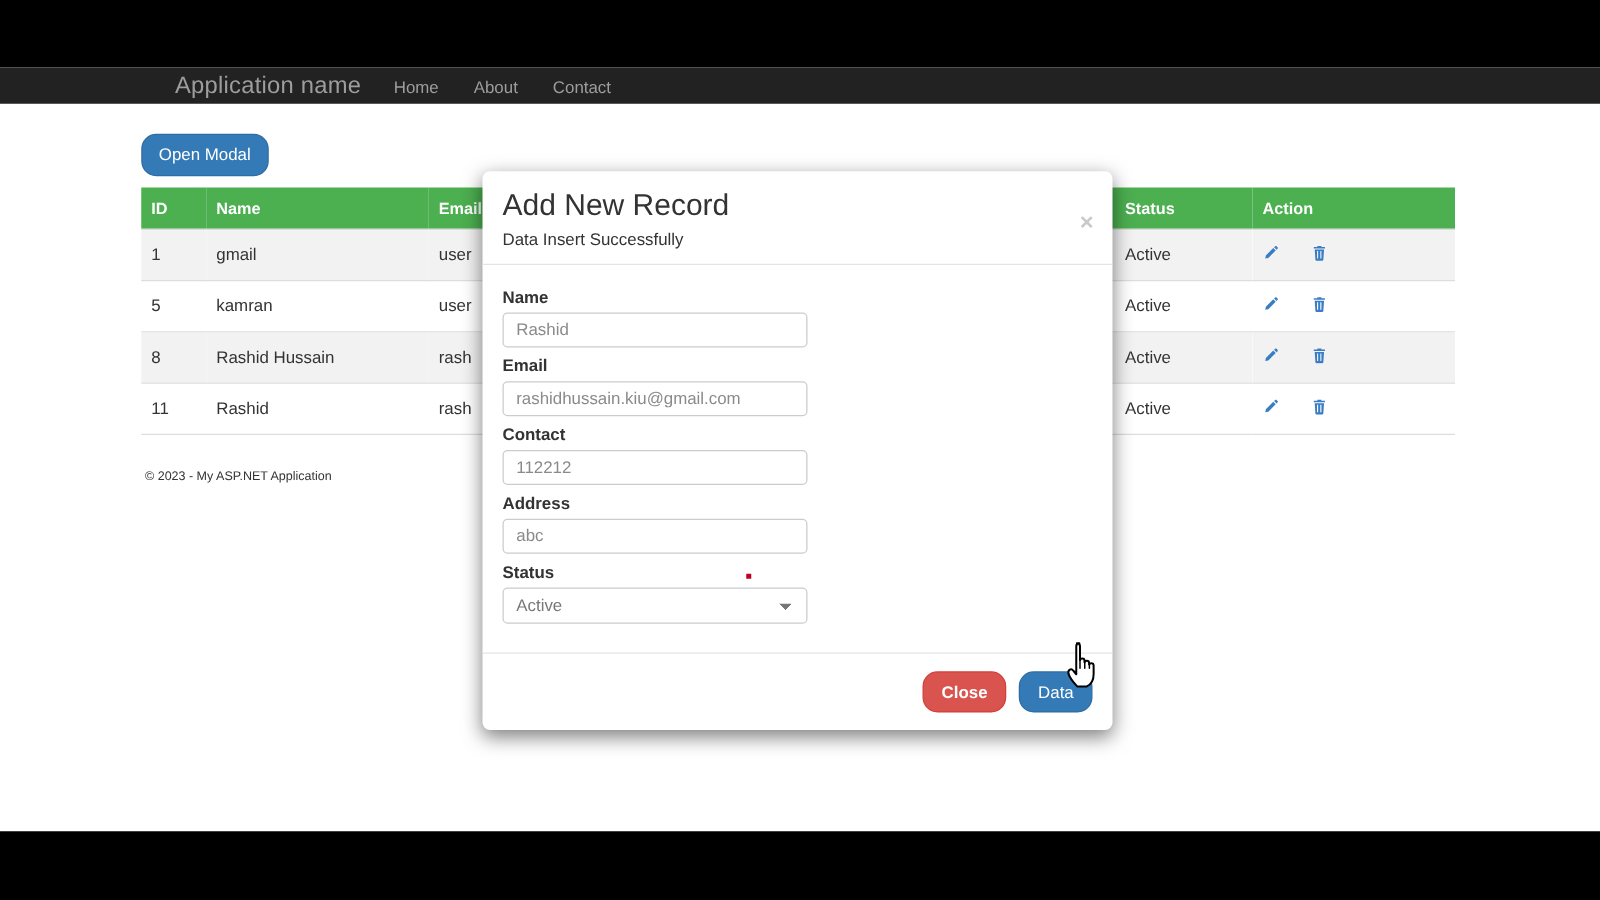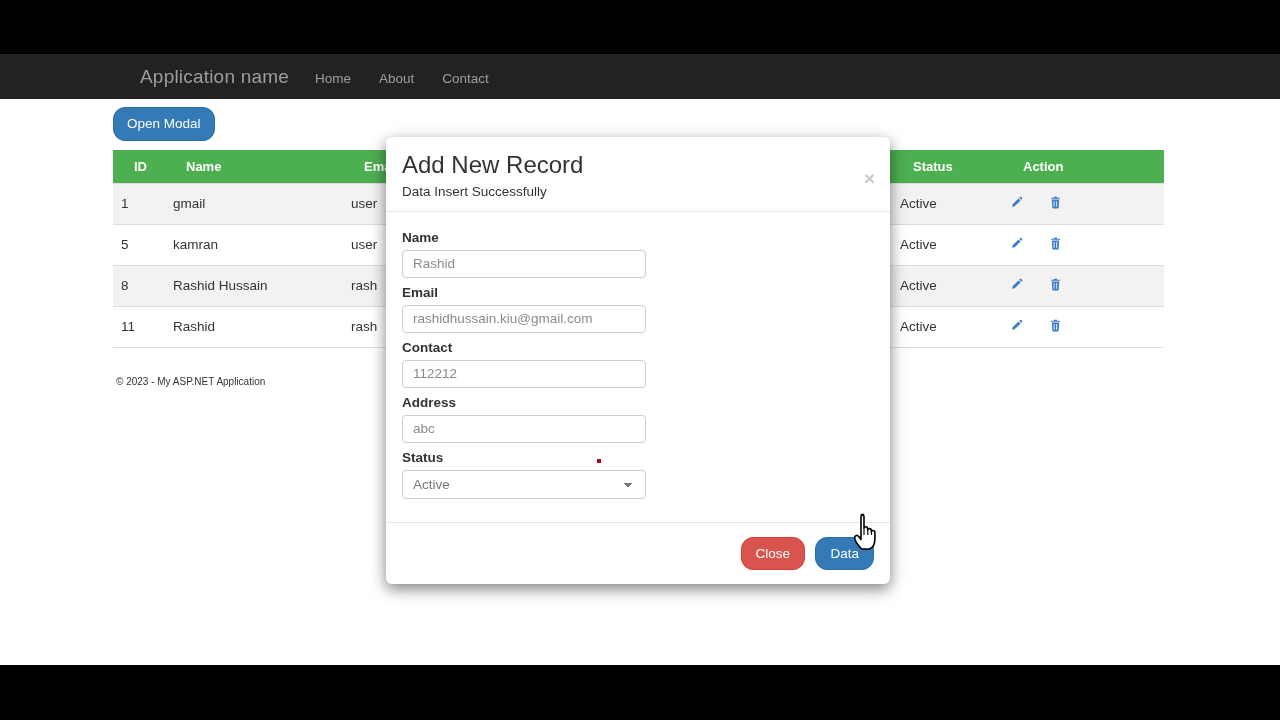--- a/index.html
+++ b/index.html
@@ -13,21 +13,21 @@
 
   
   .bar-top { position: absolute; left: 0; top: 0; width: 1280px; height: 54px; background: #000; }
   .bar-bottom { position: absolute; left: 0; top: 665px; width: 1280px; height: 55px; background: #000; }
 
   
   .page { position: absolute; left: 0; top: 54px; width: 1280px; height: 611px; background: #fff; }
 
   
   .navbar {
-    position: absolute; left: 0; top: 0; width: 1280px; height: 45px;
+    position: absolute; left: 0; top: 0; width: 1280px; height: 29px;
     background: #222; display: flex; align-items: center;
   }
   .navbar-inner { margin-left: 140px; display: flex; align-items: baseline; }
   .brand {
     color: #9d9d9d; font-size: 19px; font-weight: 400; letter-spacing: .2px;
     margin-right: 26px;
   }
   .nav-link {
     color: #9d9d9d; font-size: 13.5px; margin-right: 28px; text-decoration: none;
   }
@@ -35,32 +35,32 @@
 
   
   .container { position: absolute; left: 113px; top: 45px; width: 1051px; }
 
   .btn {
     display: inline-block; border: 1px solid transparent; border-radius: 12px;
     font-size: 13.5px; line-height: 1; padding: 9px 13px; cursor: pointer;
     font-family: "Liberation Sans", sans-serif;
   }
   .btn-primary { background: #337ab7; border-color: #2e6da4; color: #fff; }
-  .btn-danger { background: #d9534f; border-color: #d43f3a; color: #fff; }
+  .btn-danger { background: #d9534f; border-color: #d43f3a; color: #fff; font-weight: bold; }
 
   .open-modal-wrap { padding-top: 8px; }
 
   
   table.grid {
     width: 1051px; border-collapse: collapse; margin-top: 9px;
     table-layout: fixed;
   }
   table.grid th {
     background: #4caf50; color: #fff; font-size: 13px; font-weight: bold;
-    text-align: left; padding: 9px 21px; border: none;
+    text-align: left; padding: 9px 8px; border: none;
   }
   table.grid td {
     font-size: 13.5px; color: #333; padding: 12px 8px;
     border-top: 1px solid #ddd; border-bottom: 1px solid #ddd;
     overflow: hidden; white-space: nowrap; text-overflow: clip;
   }
   table.grid tbody tr:nth-child(odd) td { background: #f2f2f2; }
   table.grid tbody tr:nth-child(even) td { background: #fff; }
   .col-id { width: 52px; }
   .col-name { width: 178px; }

